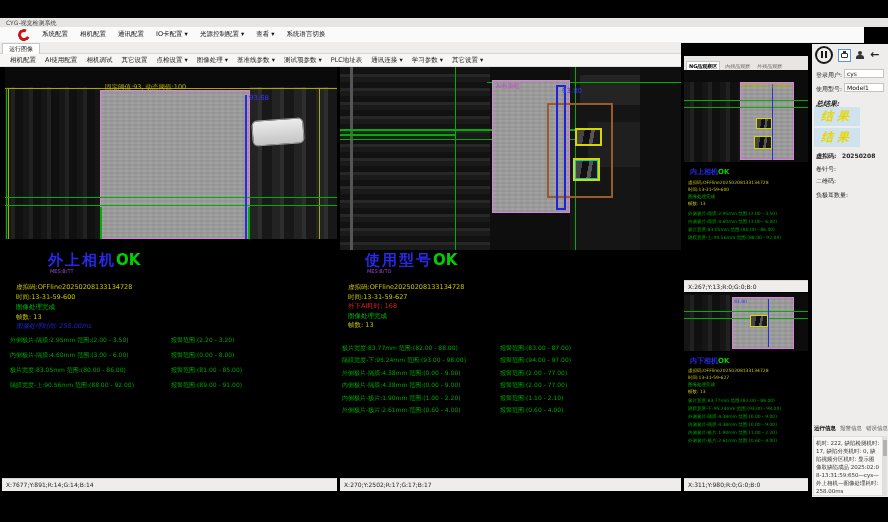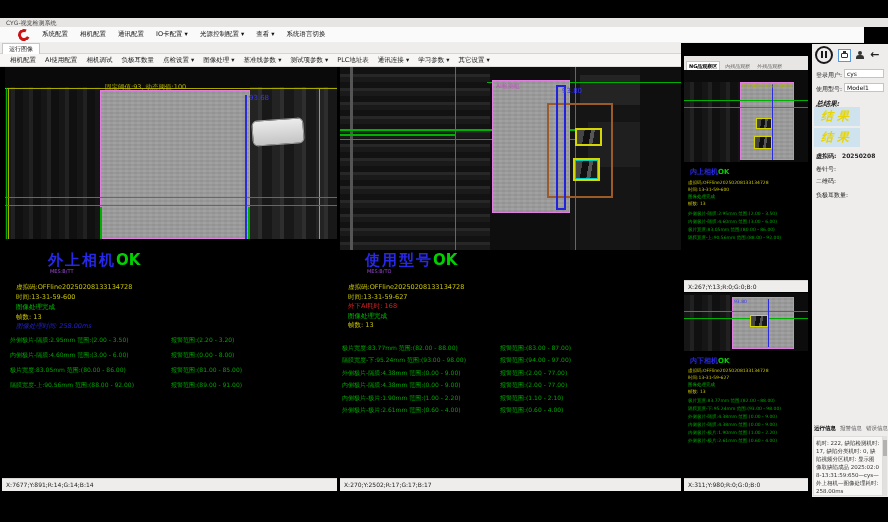--- a/index.html
+++ b/index.html
@@ -96,21 +96,21 @@
   </div>
 
   <div class="abs tabstrip">
     <span class="tab">运行图像</span>
   </div>
 
   <div class="abs toolbar">
     <span class="ti">相机配置</span>
     <span class="ti">AI使用配置</span>
     <span class="ti">相机调试</span>
-    <span class="ti">负极耳数量</span>
+    <span class="ti">其它设置</span>
     <span class="ti">点检设置 ▾</span>
     <span class="ti">图像处理 ▾</span>
     <span class="ti">基准线参数 ▾</span>
     <span class="ti">测试项参数 ▾</span>
     <span class="ti">PLC地址表</span>
     <span class="ti">通讯连接 ▾</span>
     <span class="ti">学习参数 ▾</span>
     <span class="ti">其它设置 ▾</span>
   </div>
 

